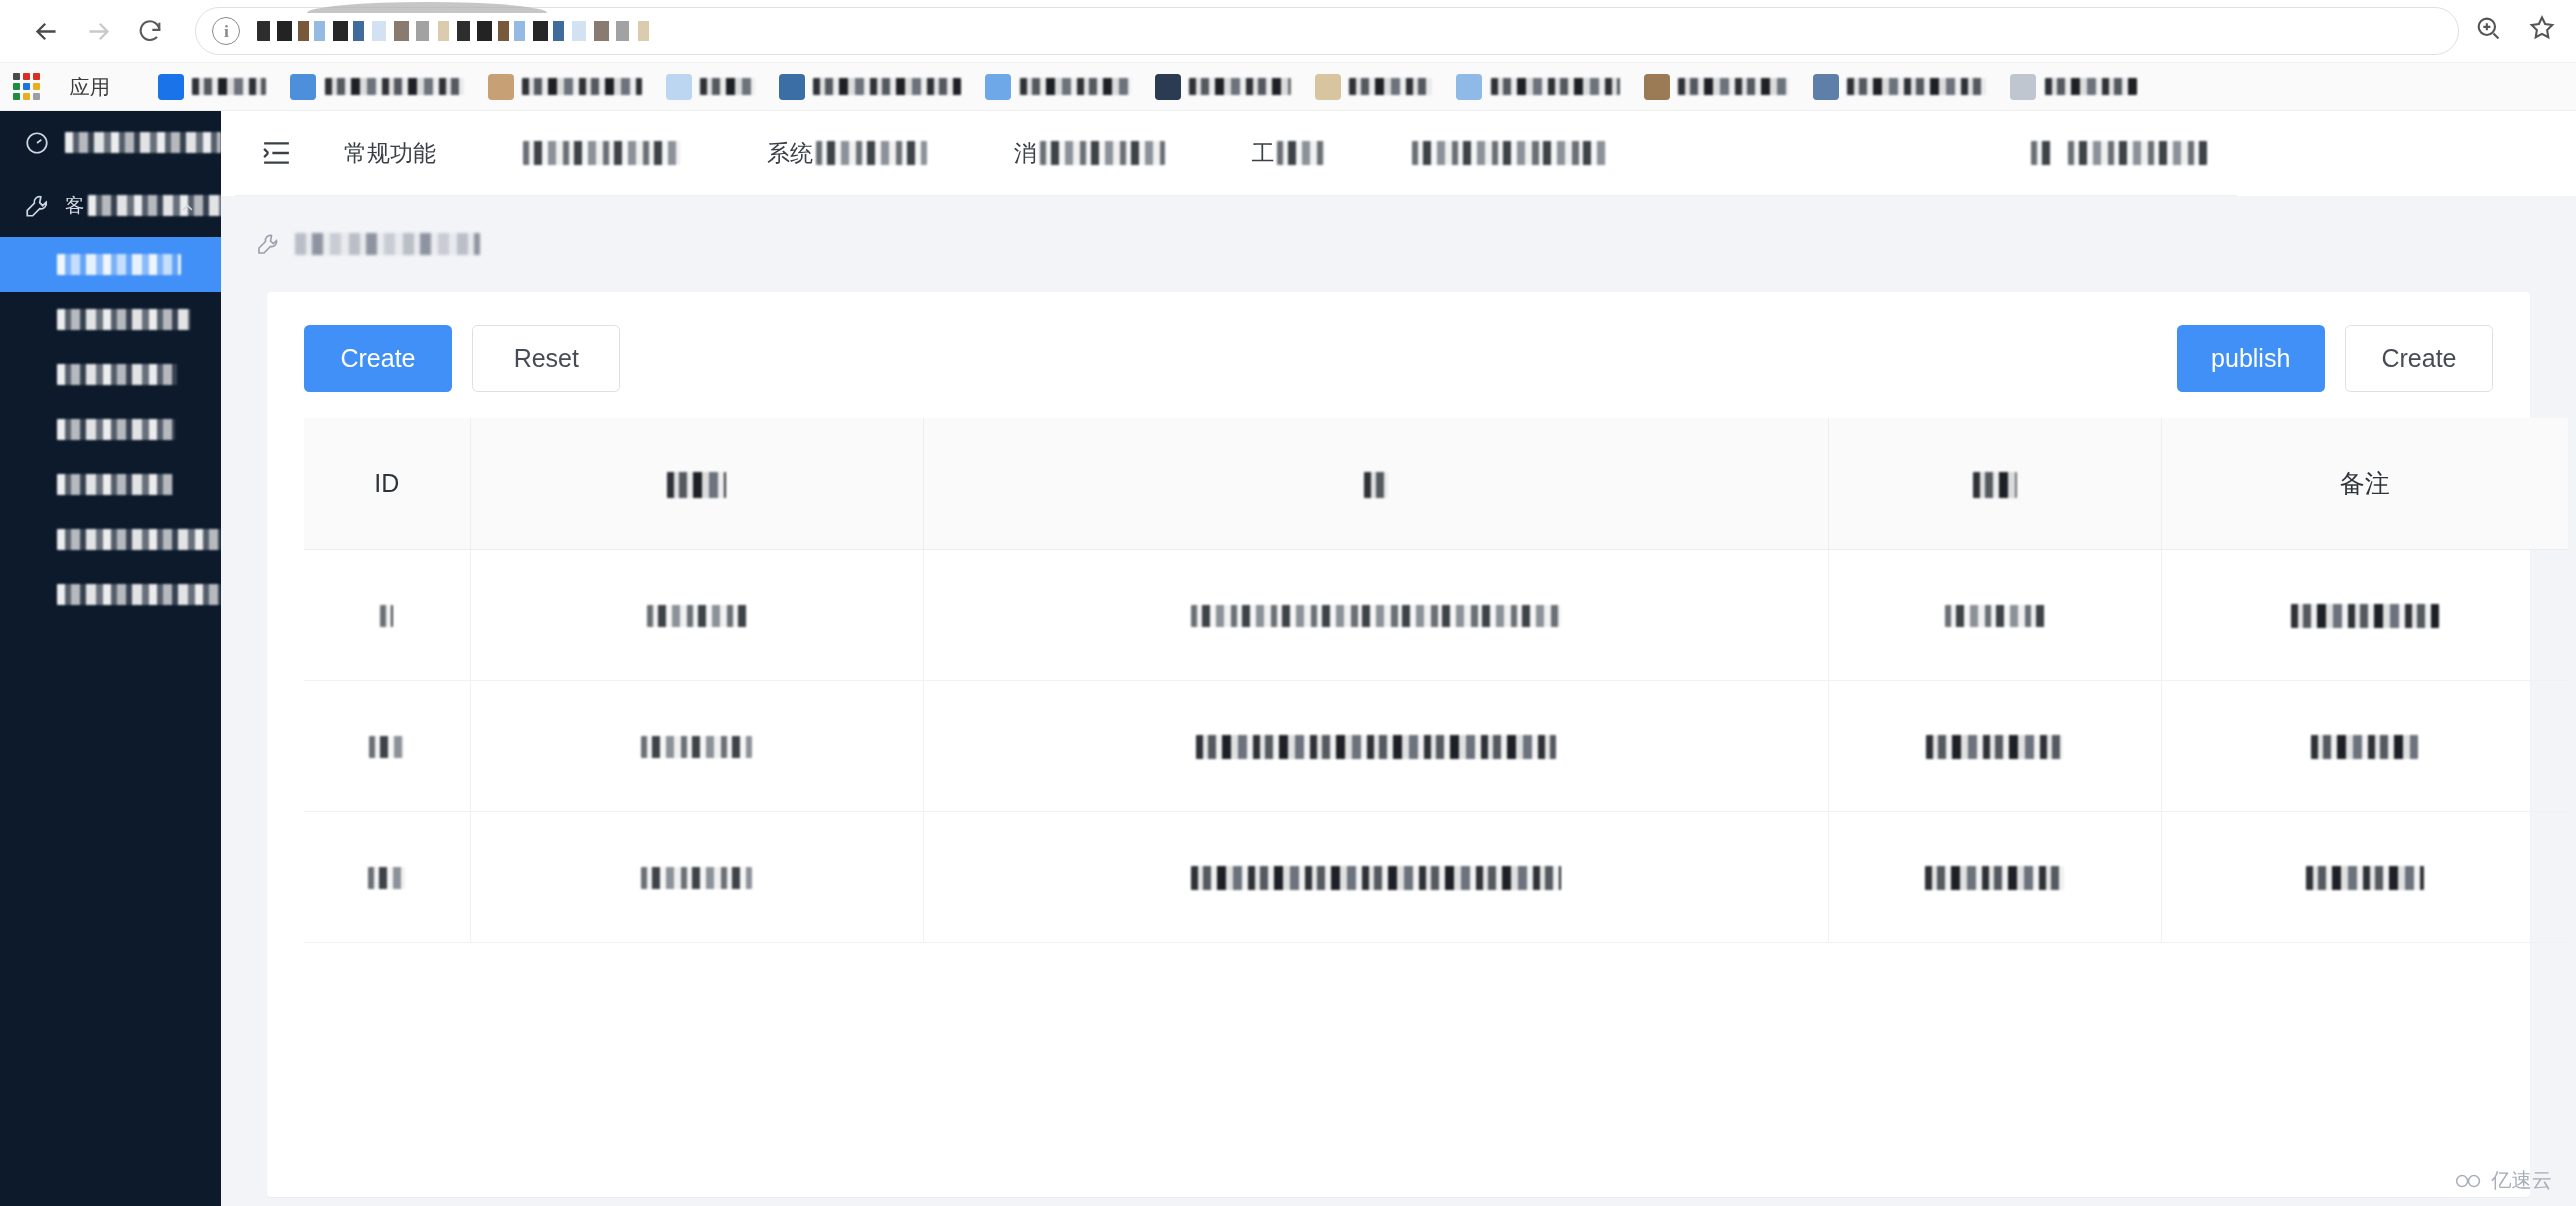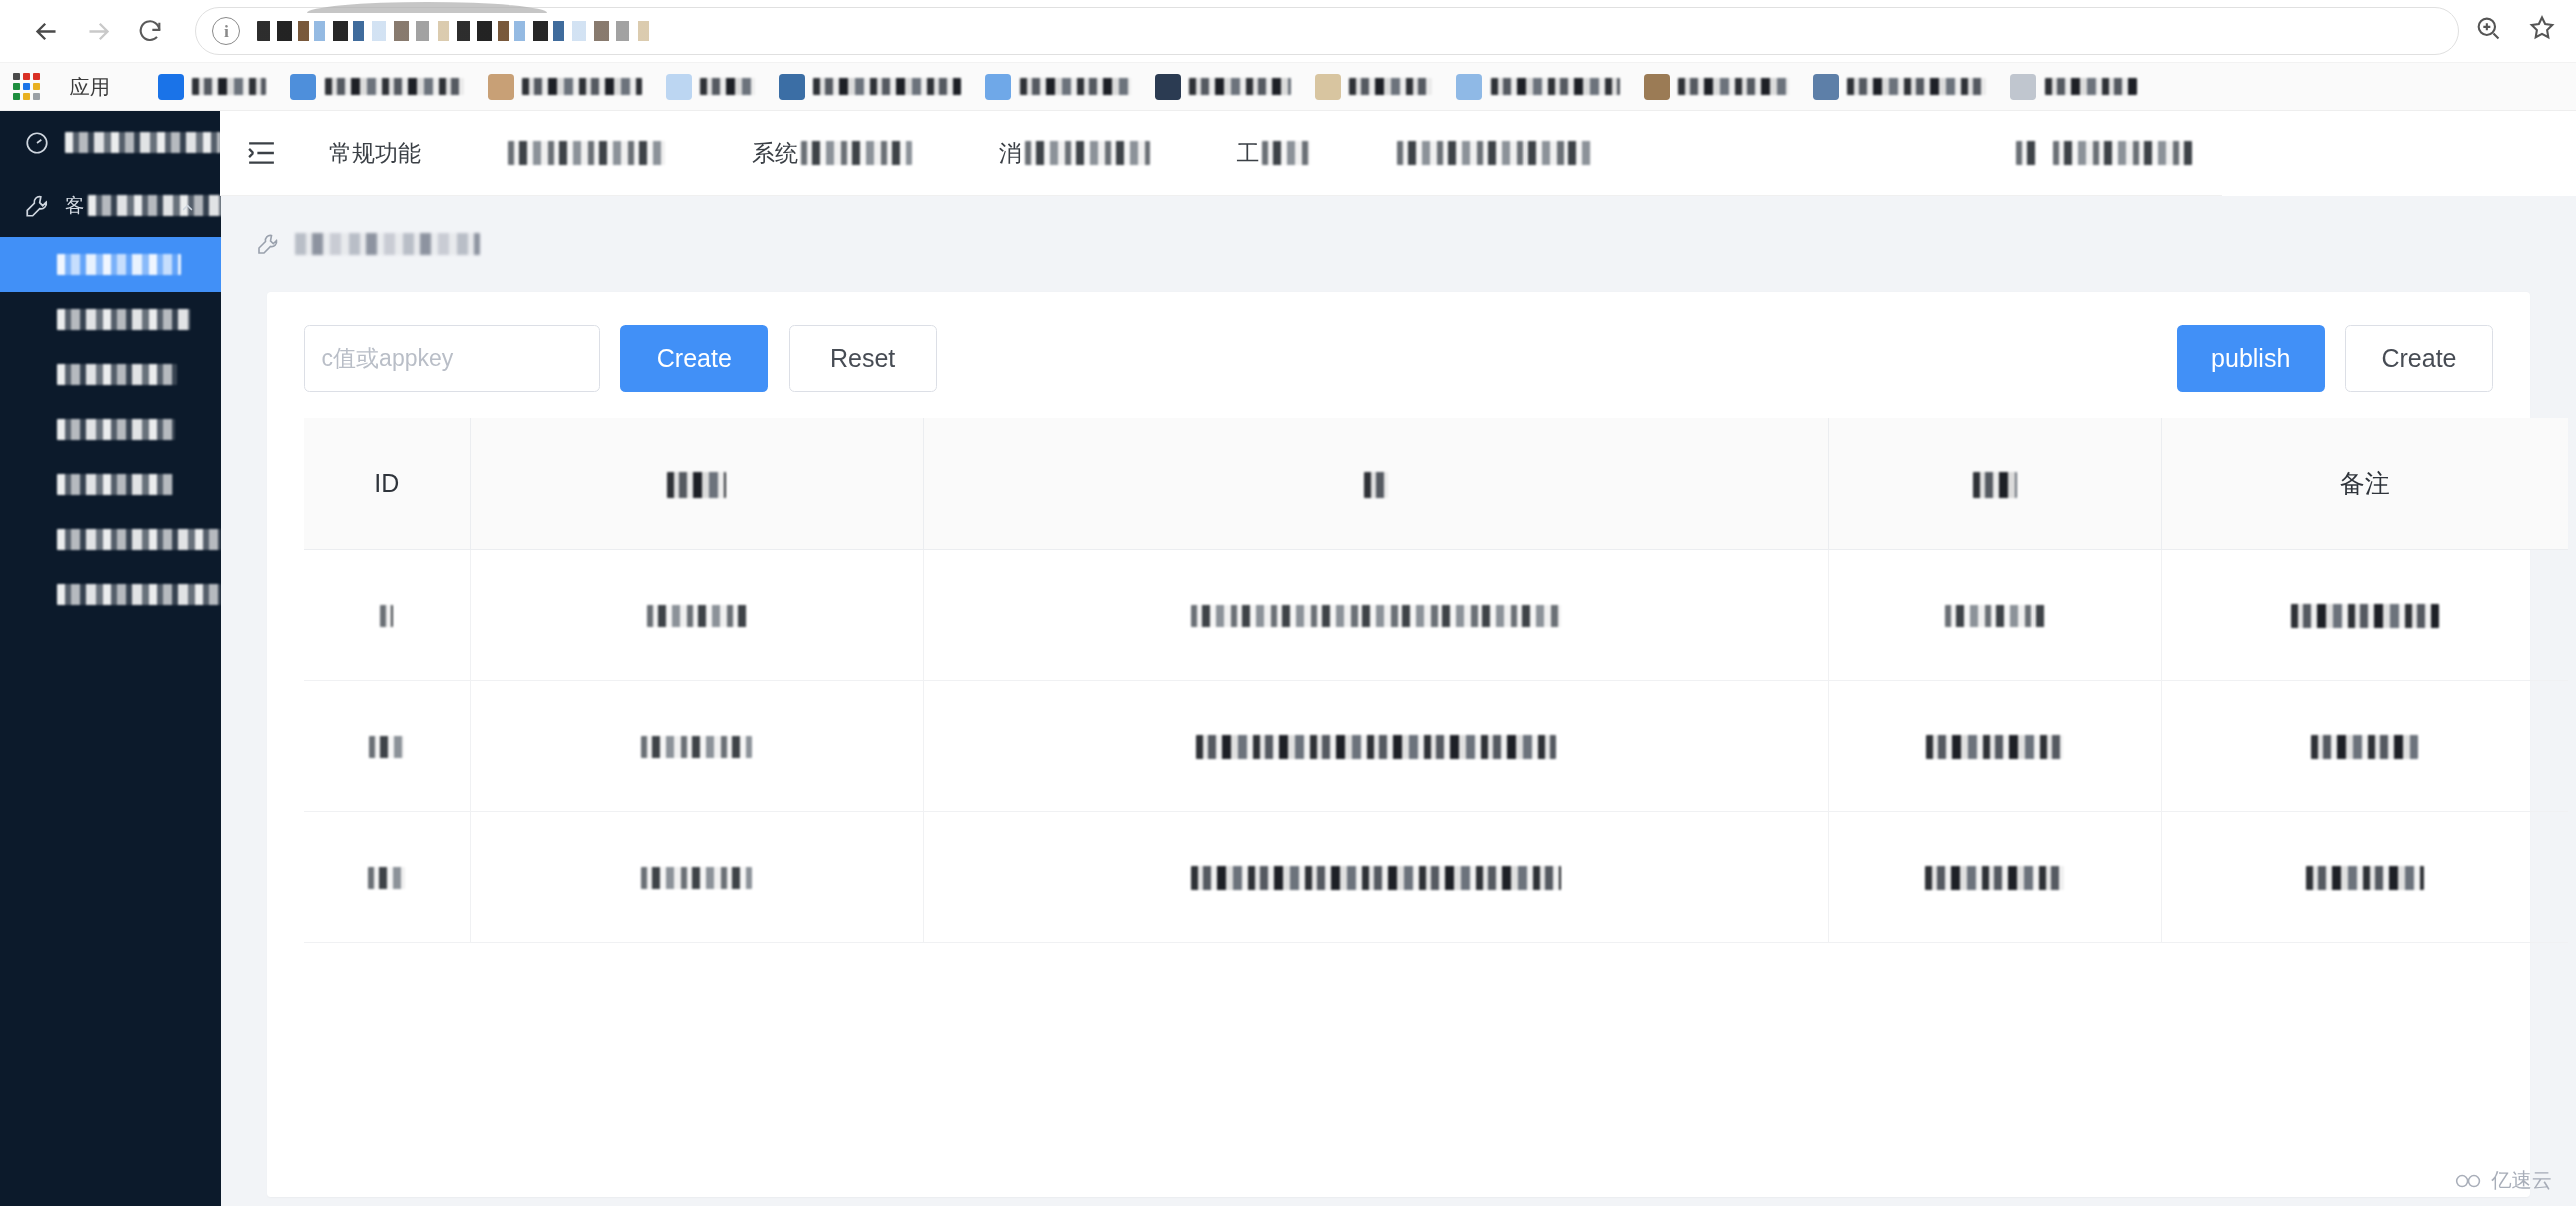--- a/index.html
+++ b/index.html
@@ -125,21 +125,21 @@
   .px-mid {
     background:
       repeating-linear-gradient(90deg,
         #6b7076 0 6.5px, rgba(0,0,0,.05) 6.5px 11px, #3e4348 11px 19.4px, rgba(0,0,0,.04) 19.4px 25px,
         #8c9299 25px 33px, rgba(0,0,0,.06) 33px 40px);
     filter: blur(1.2px);
   }
 
   
   .topnav {
-    position: absolute; top: 111px; left: 220px; width: 2002px; height: 85px;
+    position: absolute; top: 111px; left: 235px; width: 2002px; height: 85px;
     background: #ffffff; display: flex; align-items: center; border-bottom: 0.9px solid #f0f0f0;
   }
   .collapse-btn { width: 83px; display: flex; align-items: center; justify-content: center; color: #3b4046; }
   .nav-links { display: flex; align-items: center; gap: 87px; margin-left: 26px; }
   .nav-link { font-size: 23px; color: #3b4046; display: flex; align-items: center; }
   .topnav-right { margin-left: auto; display: flex; align-items: center; gap: 16.6px; padding-right: 30px; }
   .user-avatar-px { width: 20.3px; height: 24px; }
 
   
   .content {
@@ -398,29 +398,20 @@
         <svg width="24" height="24" viewBox="0 0 24 24" fill="none" stroke="currentColor" stroke-width="1.6">
           <path d="M15.5 3.5a5 5 0 00-6 6L3 16v5h5l6.5-6.5a5 5 0 006-6l-3.2 3.2-2.8-2.8z"></path>
           </svg>
       </span>
       <span class="px" style="width:185px;height:22px;background:repeating-linear-gradient(90deg,#b9bec7 0 11px,rgba(0,0,0,.04) 11px 16.6px,#8d93a0 16.6px 28px,rgba(0,0,0,.03) 28px 35px,#c9ccd4 35px 46px,rgba(0,0,0,.04) 46px 54px);filter:blur(1.5px)"></span>
     </div>
 
     <section class="panel">
 
       <div class="toolbar">
-        <div class="search-box">
-          <input type="text" placeholder="c值或appkey" style="">
-          <span class="search-ico">
-            <svg width="24" height="24" viewBox="0 0 24 24" fill="none" stroke="currentColor" stroke-width="2">
-              <circle cx="11" cy="11" r="7"></circle>
-                <path d="M20.5 20.5L16.7 16.7"></path>
-              </svg>
-          </span>
-        </div>
         <div class="btn btn-primary">Create</div>
         <div class="btn btn-ghost">Reset</div>
         <div class="toolbar-right">
           <div class="btn btn-primary">publish</div>
           <div class="btn btn-ghost">Create</div>
         </div>
       </div>
 
       <table>
         <thead>

